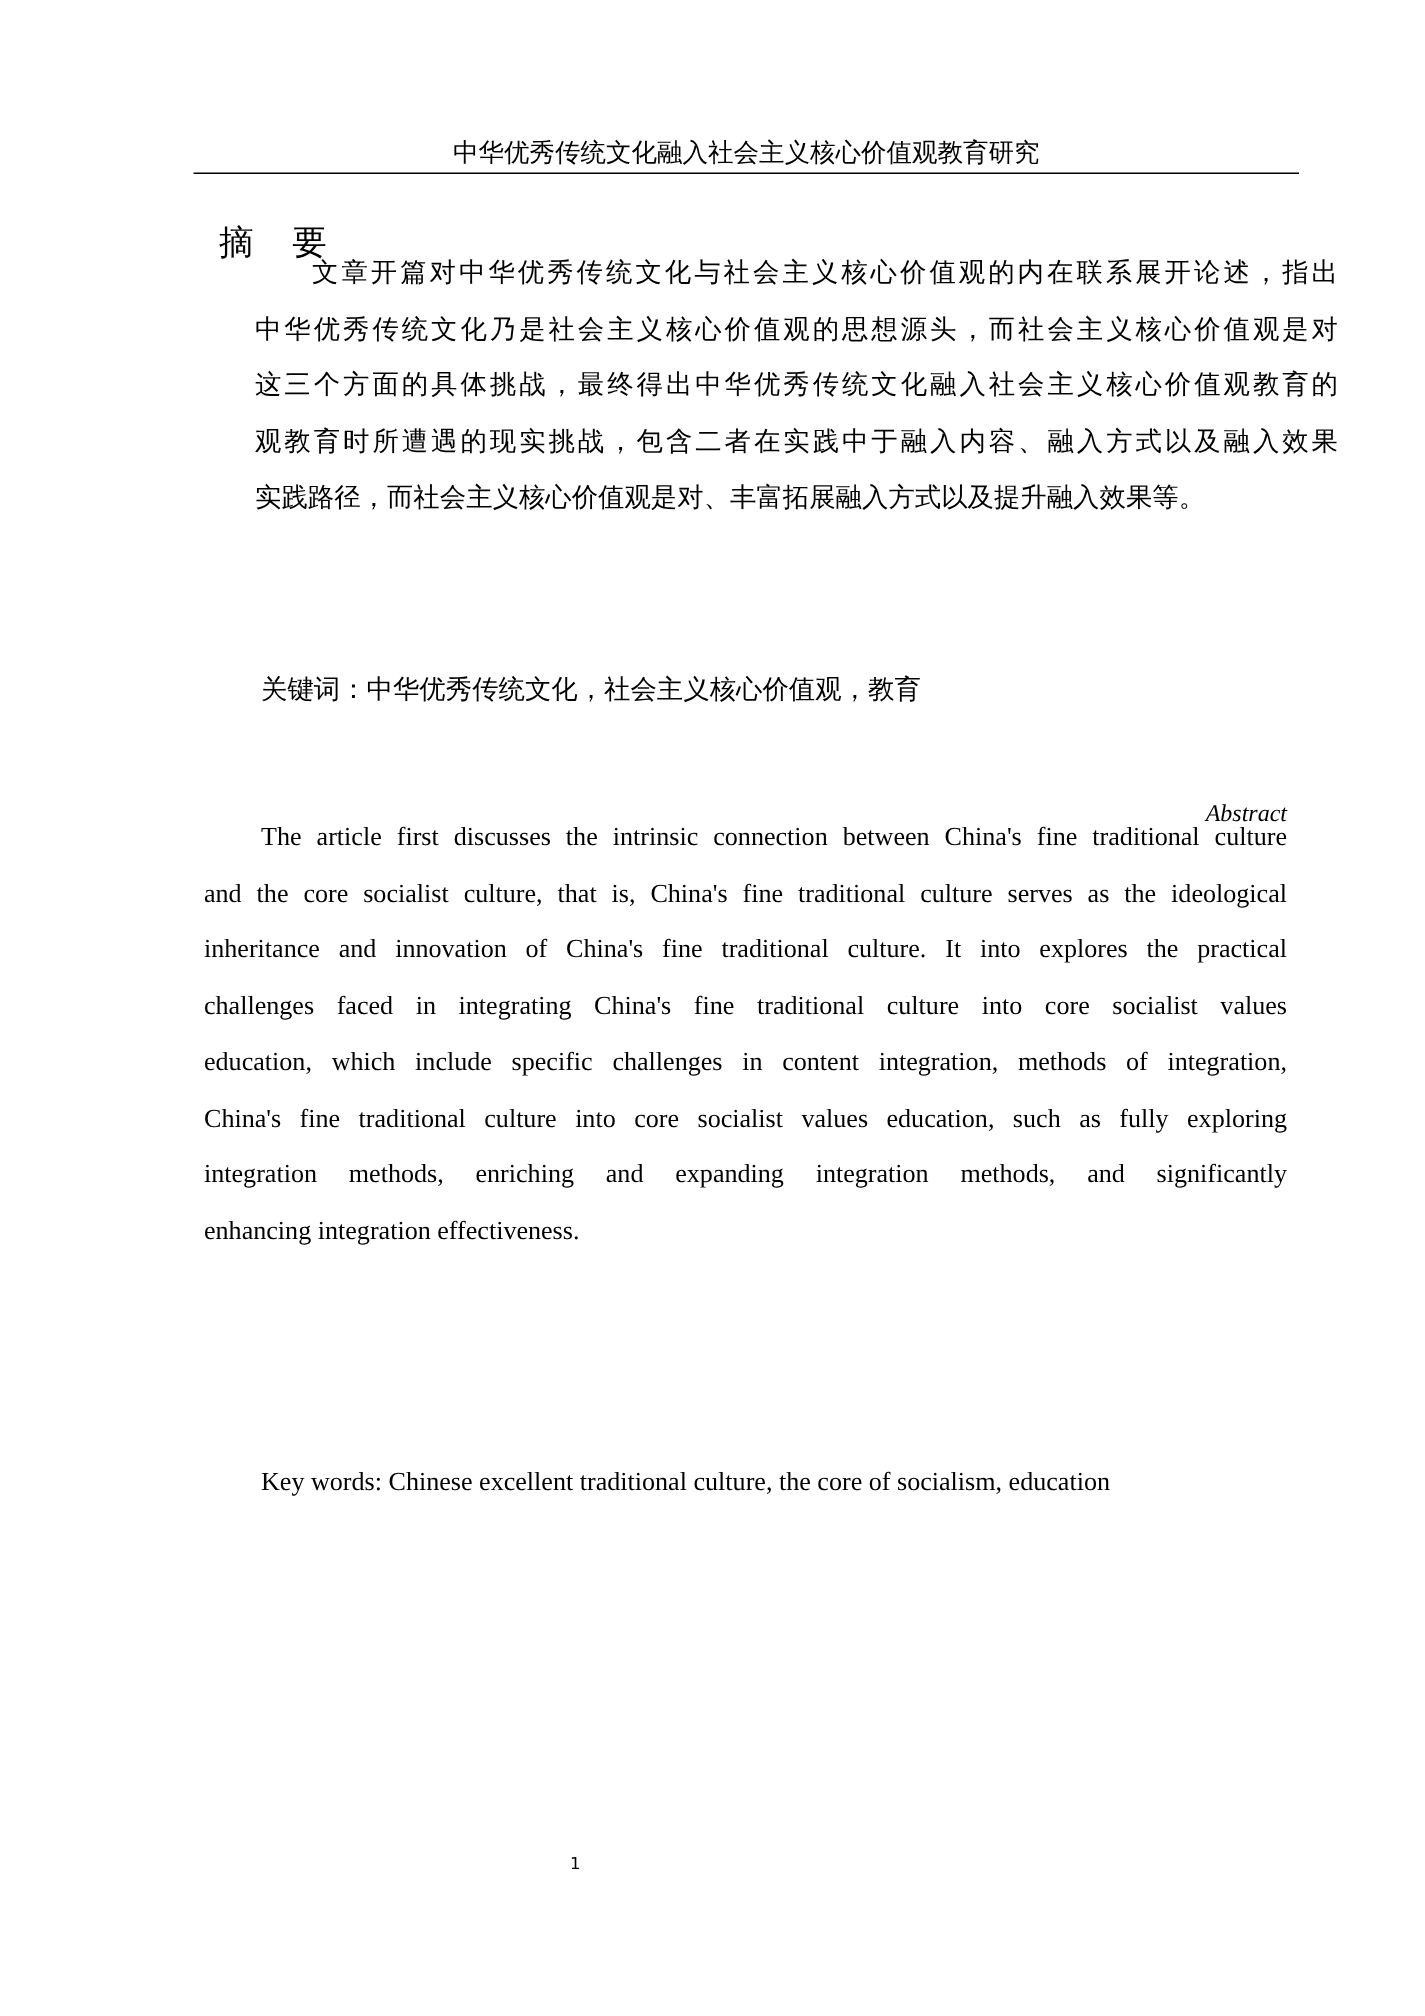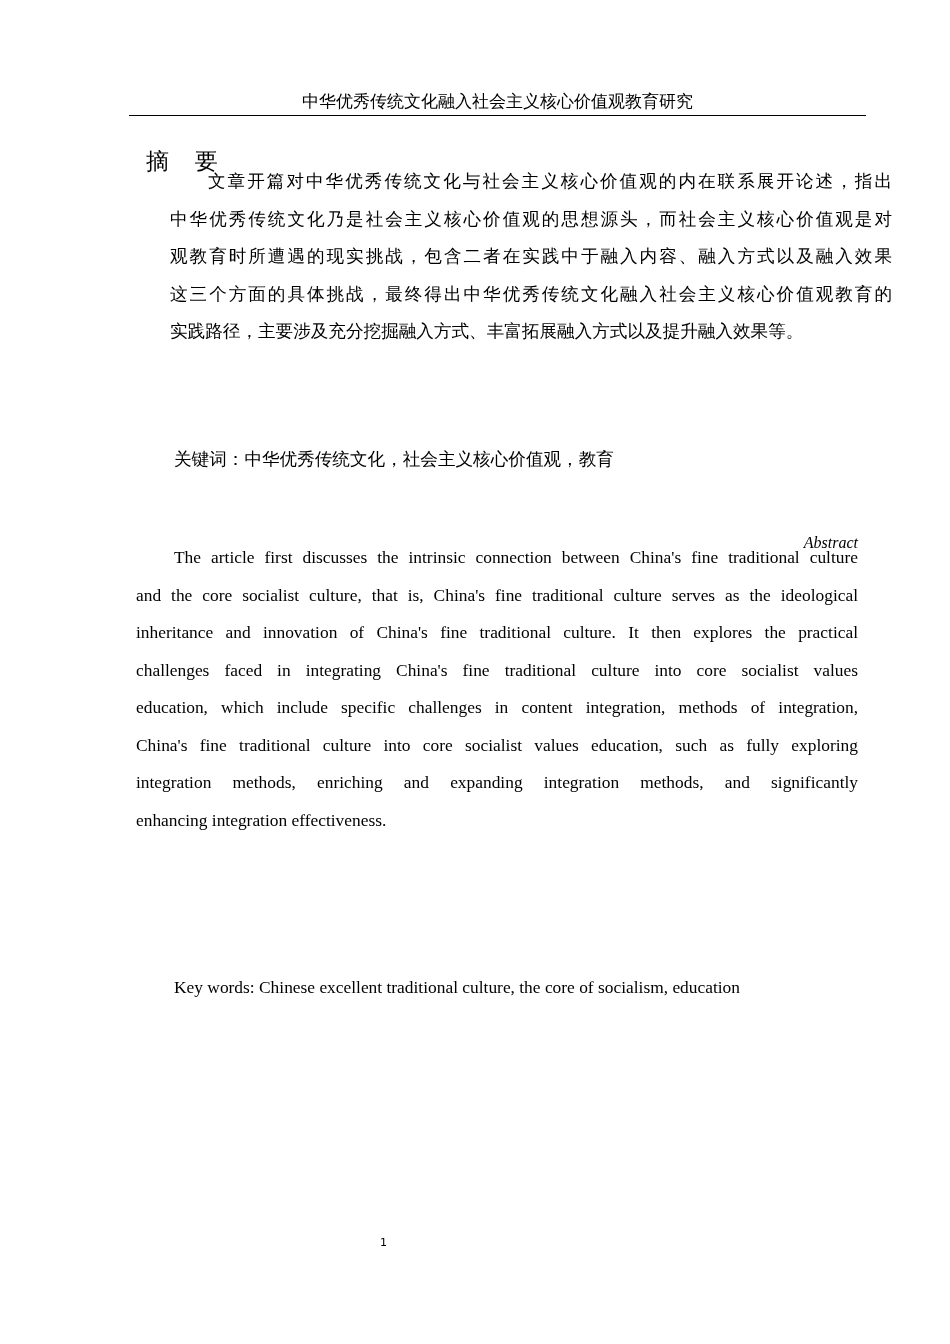--- a/index.html
+++ b/index.html
@@ -136,33 +136,33 @@
 <div class="page">
 
   <div class="running-header">中华优秀传统文化融入社会主义核心价值观教育研究</div>
   <div class="header-rule"></div>
 
   <div class="title-zh" style="top:146px;">摘  要</div>
 
   <div class="para-zh" style="top:155px;">
     <span class="line indent">文章开篇对中华优秀传统文化与社会主义核心价值观的内在联系展开论述，指出</span>
     <span class="line">中华优秀传统文化乃是社会主义核心价值观的思想源头，而社会主义核心价值观是对</span>
+    <span class="line">这三个方面的具体挑战，最终得出中华优秀传统文化融入社会主义核心价值观教育的</span>
     <span class="line">观教育时所遭遇的现实挑战，包含二者在实践中于融入内容、融入方式以及融入效果</span>
-    <span class="line">这三个方面的具体挑战，最终得出中华优秀传统文化融入社会主义核心价值观教育的</span>
-    <span class="line last">实践路径，主要涉及充分挖掘融入方式、丰富拓展融入方式以及提升融入效果等。</span>
+    <span class="line last">实践路径，而社会主义核心价值观是对、丰富拓展融入方式以及提升融入效果等。</span>
   </div>
 
   <div class="keywords-zh">关键词：中华优秀传统文化，社会主义核心价值观，教育</div>
 
   <div class="title-en">Abstract</div>
 
   <div class="para-en">
     <span class="line indent">The article first discusses the intrinsic connection between China's fine traditional culture</span>
     <span class="line">and the core socialist culture, that is, China's fine traditional culture serves as the ideological</span>
-    <span class="line">inheritance and innovation of China's fine traditional culture. It then explores the practical</span>
+    <span class="line">inheritance and innovation of China's fine traditional culture. It into explores the practical</span>
     <span class="line">challenges faced in integrating China's fine traditional culture into core socialist values</span>
     <span class="line">education, which include specific challenges in content integration, methods of integration,</span>
     <span class="line">China's fine traditional culture into core socialist values education, such as fully exploring</span>
     <span class="line">integration methods, enriching and expanding integration methods, and significantly</span>
     <span class="line last">enhancing integration effectiveness.</span>
   </div>
 
   <div class="keywords-en">Key words: Chinese excellent traditional culture, the core of socialism, education</div>
 
   <div class="page-number">1</div>

